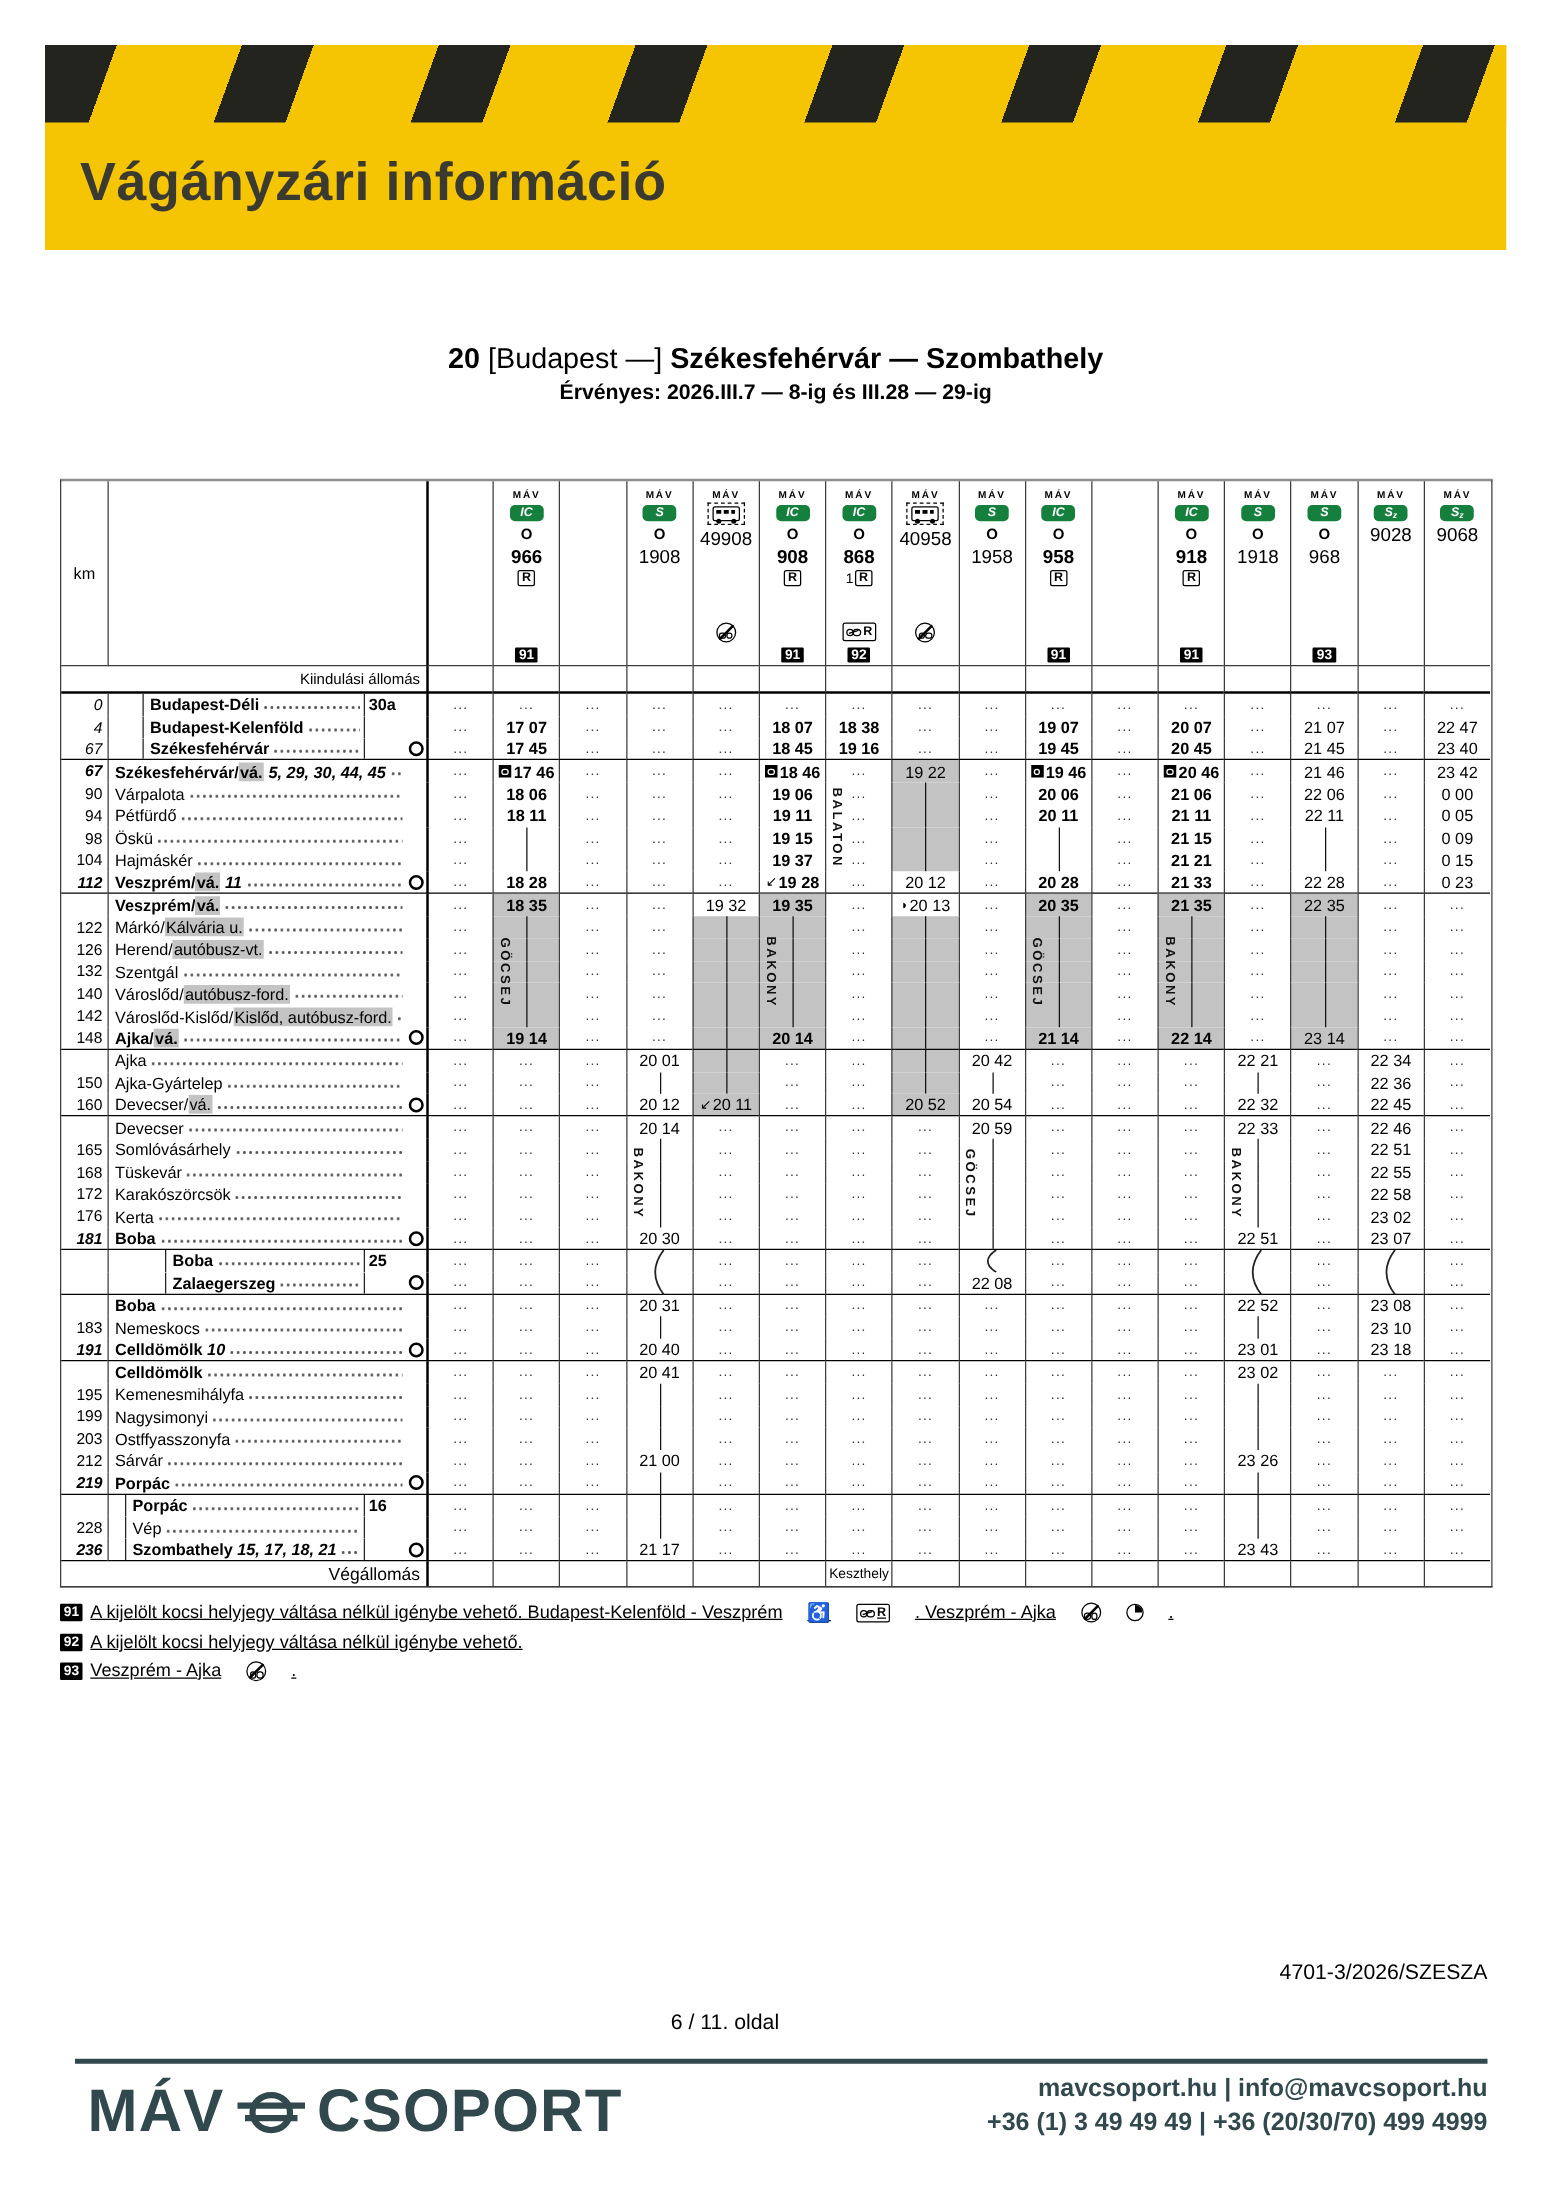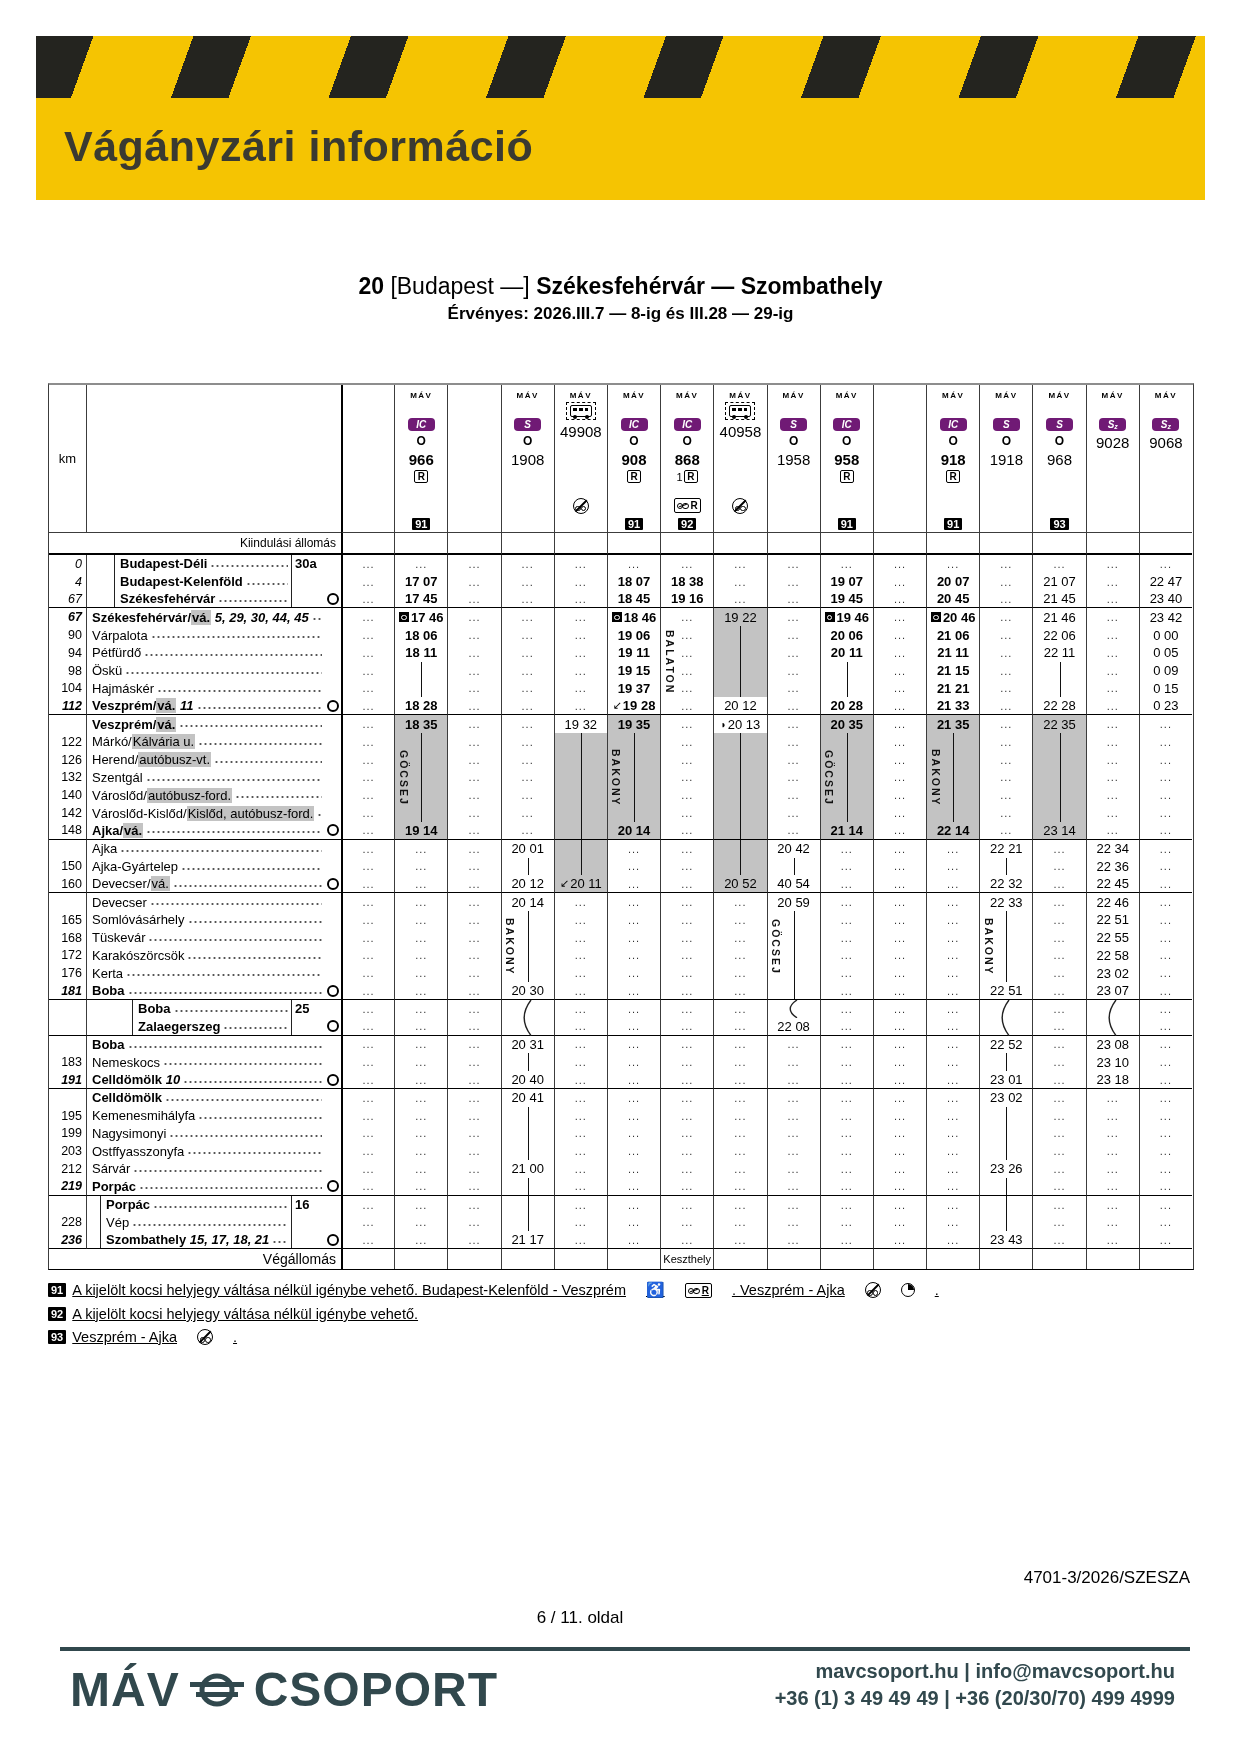--- a/index.html
+++ b/index.html
@@ -24,21 +24,21 @@
   .c0{border-left:none;}
   .thick{border-left:2.5px solid #000;}
   .sb{border-bottom:1.7px solid #000;}
   .hc{border-bottom:1px solid #3c3c3c;flex-direction:column;justify-content:flex-start;}
   .kc{border-bottom:2px solid #000;font-size:12px;}
   .lab{justify-content:flex-end;padding-right:5px;white-space:nowrap;}
   .vc{font-size:14px;}
   .kmcell{justify-content:center;align-items:center;font-size:13px;}
   
   .mav{font-size:8px;font-weight:bold;letter-spacing:1.5px;margin-top:6px;}
-  .lg{background:#701a75;color:#fff;border-radius:4px;width:27px;height:13px;margin-top:18px;
+  .lg{background:#15803d;color:#fff;border-radius:4px;width:27px;height:13px;margin-top:4px;
       display:flex;align-items:center;justify-content:center;font-style:italic;font-weight:bold;font-size:10px;}
   .subz{font-size:7px;align-self:flex-end;margin-bottom:1px;}
   .circ{font-weight:bold;font-size:12px;margin-top:3px;}
   .num{font-size:15px;margin-top:3px;}
   .b{font-weight:bold;}
   .res{margin-top:2px;font-size:11px;display:flex;align-items:center;gap:1px;}
   .rbox{border:1px solid #000;border-radius:2px;padding:0 2.5px;font-weight:bold;font-size:10px;}
   .hicons{position:absolute;top:112px;}
   .hnote{position:absolute;top:133px;}
   .noteb{background:#000;color:#fff;font-weight:bold;font-size:11px;padding:0 3px;border-radius:1px;}
@@ -96,21 +96,21 @@
   .fn{margin-bottom:7px;display:flex;align-items:center;gap:6px;}
   .fbadge{background:#000;color:#fff;font-weight:bold;font-size:11px;padding:1px 3px;border-radius:1px;flex:0 0 auto;}
   .fseg{display:inline-flex;align-items:center;gap:20px;flex-wrap:wrap;text-decoration:underline;}
   .wchair{font-size:15px;}
   
   .pgno{position:absolute;top:1608px;left:380px;width:400px;text-align:center;font-size:17px;}
   .docref{position:absolute;top:1568px;right:51px;font-size:17px;}
   .brandline{position:absolute;left:60px;right:51px;top:1647px;height:4px;background:#31484d;}
   .logo{position:absolute;left:70px;top:1662px;display:flex;align-items:center;gap:8px;color:#31484d;
         font-weight:bold;font-size:48px;letter-spacing:1px;}
-  .contact{position:absolute;right:66px;top:1658px;text-align:right;color:#31484d;font-weight:bold;
+  .contact{position:absolute;right:51px;top:1658px;text-align:right;color:#31484d;font-weight:bold;
            font-size:20px;line-height:27px;}
 </style>
 </head>
 <body>
 
 <div class="banner">
   <div class="stripes"></div>
   <h1 class="banner-title">Vágányzári információ</h1>
 </div>
 
@@ -1303,21 +1303,21 @@
     <div class="c tc sb">
       <div class="dots">...</div>
     </div>
     <div class="c tc sb">
       <div class="dots">...</div>
     </div>
     <div class="c tc sb shade">
       <span>20 52</span>
     </div>
     <div class="c tc sb">
-      <span>40 54</span>
+      <span>20 54</span>
     </div>
     <div class="c tc sb">
       <div class="dots">...</div>
     </div>
     <div class="c tc sb">
       <div class="dots">...</div>
     </div>
     <div class="c tc sb">
       <div class="dots">...</div>
     </div>

